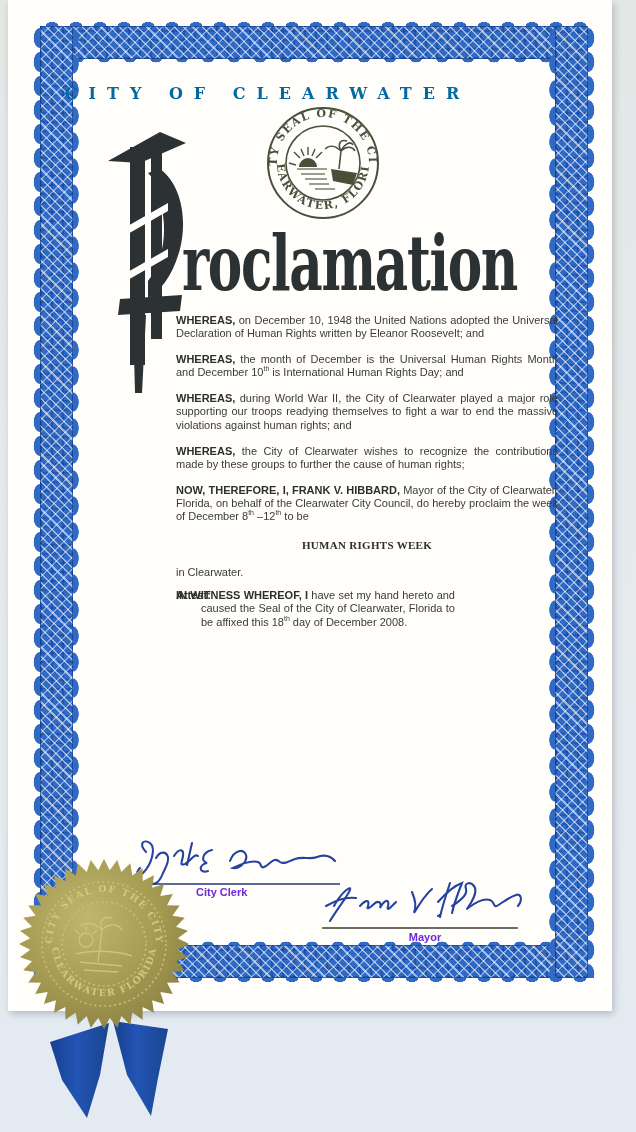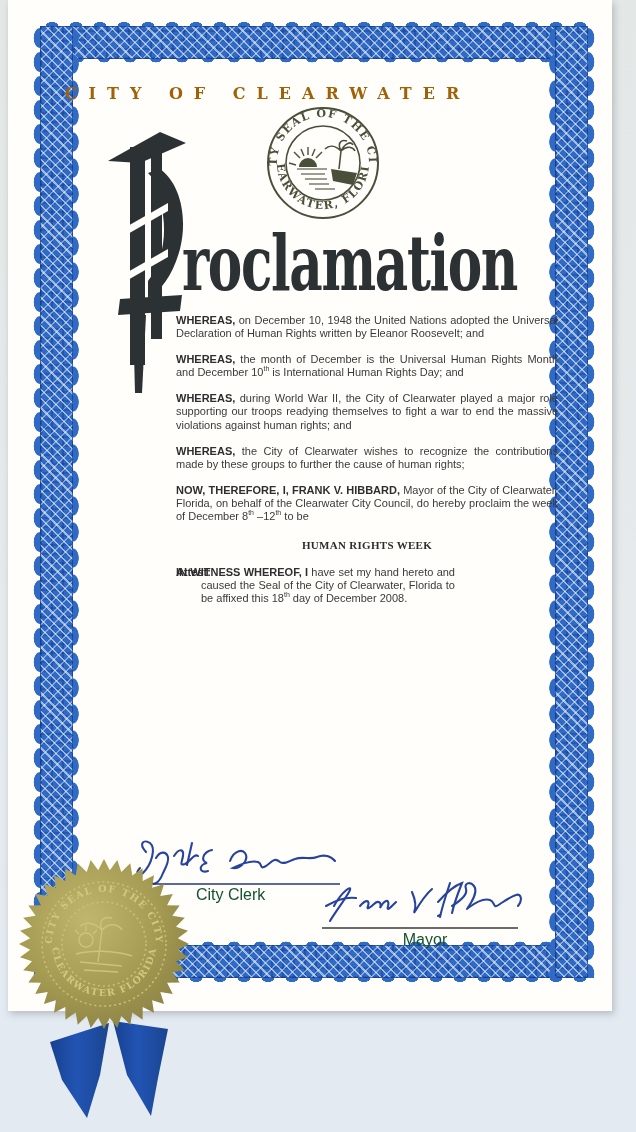--- a/index.html
+++ b/index.html
@@ -42,21 +42,21 @@
   .bs-left::after{top:0;bottom:0;left:100%;width:6px;
     background:radial-gradient(ellipse 6px 10px at 0 12px,#2f6ac4 5.4px,transparent 6px);background-size:6px 26px;}
   .bs-right::before{top:0;bottom:0;left:100%;width:7px;
     background:radial-gradient(ellipse 7px 11px at 0 12px,#2f6ac4 6px,transparent 6.6px);background-size:7px 24px;}
   .bs-right::after{top:0;bottom:0;right:100%;width:6px;
     background:radial-gradient(ellipse 6px 10px at 6px 12px,#2f6ac4 5.4px,transparent 6px);background-size:6px 26px;}
   
   .cityline{
     position:absolute;left:32px;top:84px;width:444px;text-align:center;
     font-family:"DejaVu Serif",serif;font-weight:bold;font-size:16px;
-    letter-spacing:11px;color:#a16207;text-indent:11px;
+    letter-spacing:11px;color:#0369a1;text-indent:11px;
   }
   .sealtop{position:absolute;left:257px;top:105px;}
   .proc-p{position:absolute;left:98px;top:131px;}
   .proc-word{
     position:absolute;left:174px;top:226px;
     font-family:"DejaVu Serif",serif;font-weight:bold;font-size:76px;line-height:1;
     color:#2c3133;letter-spacing:-2px;transform:scaleX(.68);transform-origin:left top;
     white-space:nowrap;
   }
   
@@ -67,21 +67,21 @@
   .bodytext p{margin:0 0 12.5px;}
   .bodytext strong{color:#2e2e2e;}
   sup{font-size:7px;vertical-align:super;line-height:0;}
   .hrw{font-weight:bold;text-align:center;margin:15px 0 14px !important;color:#2e2e2e;letter-spacing:.3px;font-family:Liberation Serif, serif;}
   .closing{margin-bottom:10px !important;text-align:left;}
   .attest-row{position:relative;min-height:70px;}
   .attest{position:absolute;left:0;top:0;font-weight:bold;color:#2e2e2e;}
   .witness{margin-left:128px;width:254px;padding-left:25px;text-indent:-25px;text-align:justify;}
   
   .sig{position:absolute;}
-  .sig-label{position:absolute;font-weight:normal;font-size:16px;color:#14532d;}
+  .sig-label{position:absolute;font-weight:bold;font-size:11px;color:#6d28d9;}
   
   .ribbons,.goldseal{position:absolute;}
 </style>
 </head>
 <body>
 
 <div class="paper">
 
   <div class="bstrip bs-top"></div>
   <div class="bstrip bs-bottom"></div>
@@ -142,20 +142,21 @@
   </svg>
   <div class="proc-word">roclamation</div>
 
   <div class="bodytext">
     <p><strong>WHEREAS,</strong><span> on December 10, 1948 the United Nations adopted the Universal Declaration of Human Rights written by Eleanor Roosevelt; and</span><sup></sup><span></span></p>
     <p><strong>WHEREAS,</strong><span> the month of December is the Universal Human Rights Month and December 10</span><sup>th</sup><span> is International Human Rights Day; and</span></p>
     <p><strong>WHEREAS,</strong><span> during World War II, the City of Clearwater played a major role supporting our troops readying themselves to fight a war to end the massive violations against human rights; and</span></p>
     <p><strong>WHEREAS,</strong><span> the City of Clearwater wishes to recognize the contributions made by these groups to further the cause of human rights;</span></p>
     <p><strong>NOW, THEREFORE, I, FRANK V. HIBBARD,</strong><span> Mayor of the City of Clearwater, Florida, on behalf of the Clearwater City Council, do hereby proclaim the week of December 8</span><sup>th</sup><span> –12</span><sup>th</sup><span> to be</span></p>
     <p class="hrw">HUMAN RIGHTS WEEK</p>
+    <p class="closing">in Clearwater.</p>
     <div class="attest-row">
       <span class="attest">Attest:</span>
       <p class="witness"><strong>IN WITNESS WHEREOF, I</strong><span> have set my hand hereto and caused the Seal of the City of Clearwater, Florida to be affixed this 18</span><sup>th</sup><span> day of December 2008.</span></p>
     </div>
   </div>
 
   <svg class="sig" style="left:124px;top:838px;" width="214" height="50" viewBox="0 0 214 50">
     <g fill="none" stroke="#27439e" stroke-width="2.1" stroke-linecap="round">
       <path d="M14,14 C6,5 12,1 18,5 C24,10 20,26 11,35 C6,40 3,35 8,30"></path>
       <path d="M24,20 C28,13 34,13 36,19 C37,24 34,29 31,35 C27,46 20,49 18,42"></path>

